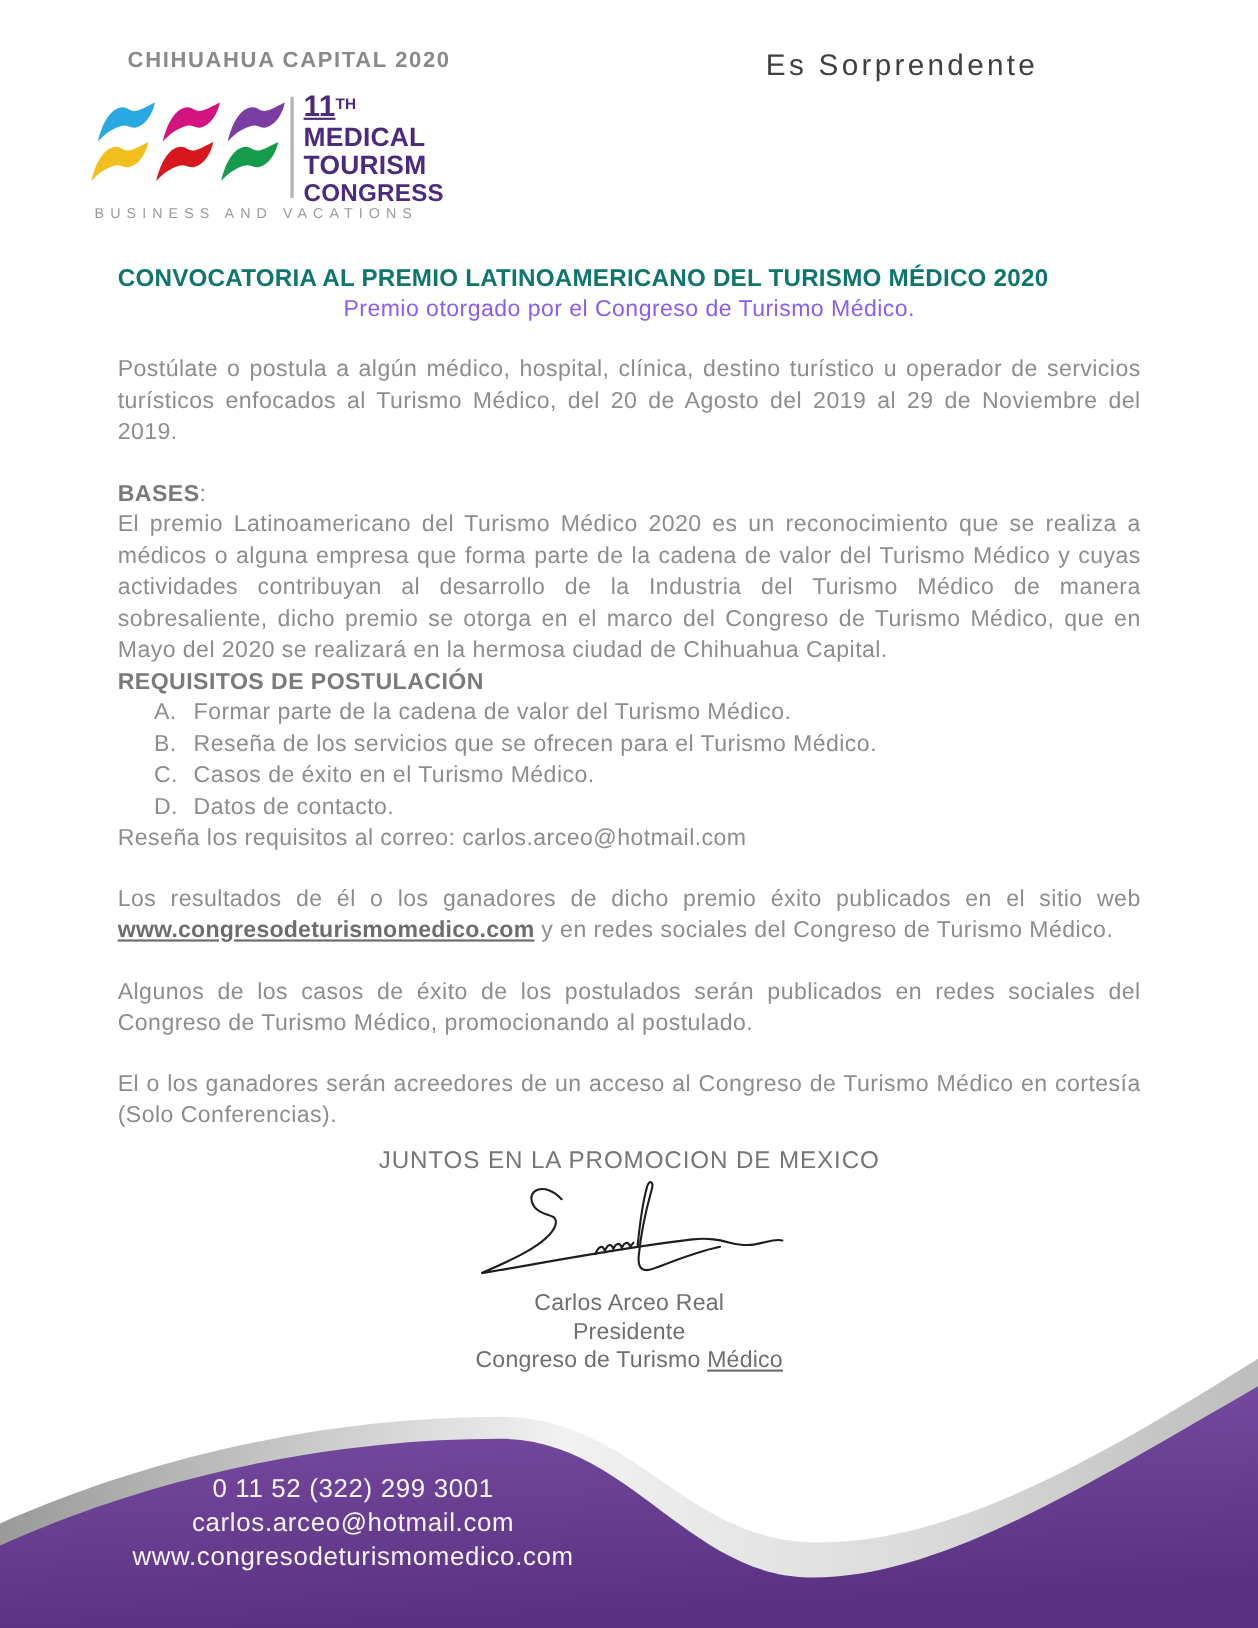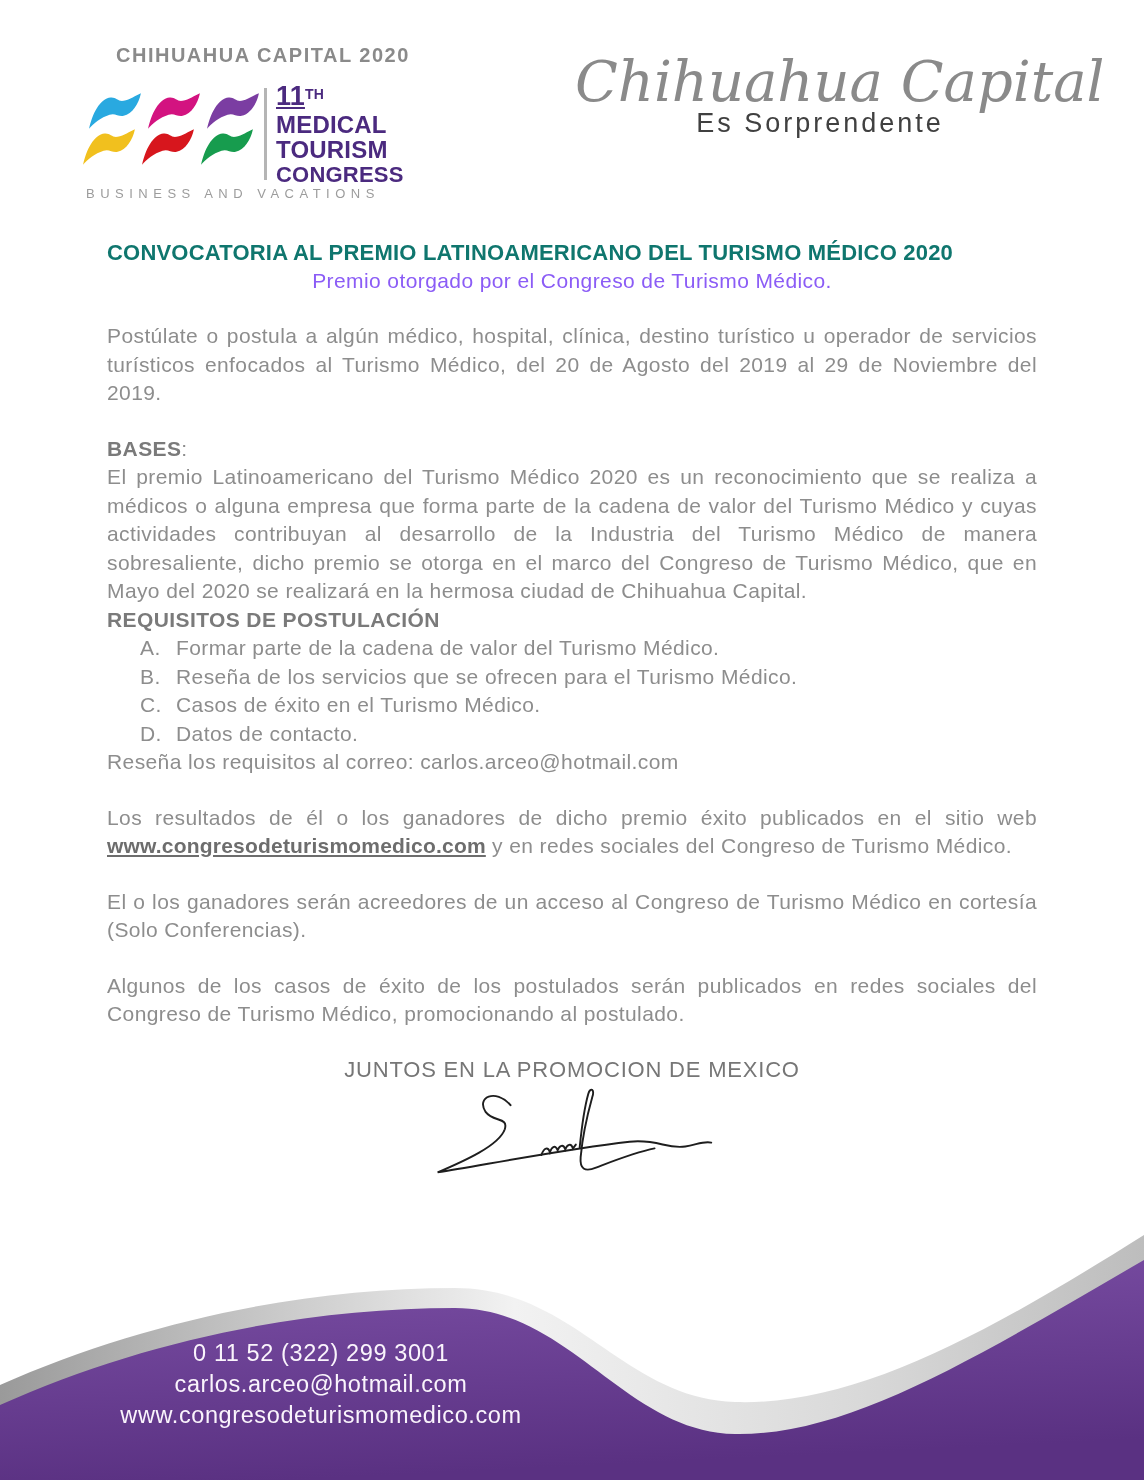--- a/index.html
+++ b/index.html
@@ -62,21 +62,21 @@
   .bold-head { font-weight:bold; color:#7a7a7a; }
   .url-bold {
     font-weight:bold; color:#6d6d6d; text-decoration:underline;
     letter-spacing:0.2px;
   }
   .req-list { margin-top:0; }
   .req-item { display:flex; }
   .req-letter { width:36px; margin-left:33px; flex:none; }
   .envia-line { }
   .juntos {
-    text-align:center; margin-top:27px; font-size:22px; color:#767676;
+    text-align:center; margin-top:12px; font-size:22px; color:#767676;
     letter-spacing:0.8px;
   }
   .signature-wrap { text-align:center; margin-top:2px; }
   .signature-svg { width:300px; height:96px; }
   .signer-block {
     text-align:center; font-size:21px; color:#6f6f6f; line-height:26px;
     letter-spacing:0.2px; margin-top:-4px;
   }
   .underline { text-decoration:underline; }
 
@@ -127,21 +127,20 @@
     <div><span class="congress-num">11</span><span class="congress-sup">TH</span></div>
     <div class="congress-line">MEDICAL</div>
     <div class="congress-line">TOURISM</div>
     <div class="congress-line last">CONGRESS</div>
   </div>
 
   <div class="hdr-left-bottom">BUSINESS AND VACATIONS</div>
 </div>
 
 <div class="hdr-right">
-  <div class="script-name">Chihuahua Capital</div>
   <div class="script-tagline">Es Sorprendente</div>
 </div>
 
 <div class="content">
   <div class="doc-title">CONVOCATORIA AL PREMIO LATINOAMERICANO DEL TURISMO MÉDICO 2020</div>
   <div class="doc-subtitle">Premio otorgado por el Congreso de Turismo Médico.</div>
 
   <p class="para">Postúlate o postula a algún médico, hospital, clínica, destino turístico u operador de servicios turísticos enfocados al Turismo Médico, del 20 de Agosto del 2019 al 29 de Noviembre del 2019.</p>
 
   <p class="para">
@@ -167,36 +166,41 @@
       <span class="req-letter">D.</span>
       <span>Datos de contacto.</span>
     </div>
     <div class="envia-line">Reseña los requisitos al correo: carlos.arceo@hotmail.com</div>
   </div>
 
   <p class="para">
     <span>Los resultados de él o los ganadores de dicho premio éxito publicados en el sitio web </span><span class="url-bold">www.congresodeturismomedico.com</span><span> y en redes sociales del Congreso de Turismo Médico.</span>
   </p>
 
+  <p class="para">Algunos de los casos de éxito de los postulados serán publicados en redes sociales del Congreso de Turismo Médico, promocionando al postulado.</p>
+
   <p class="para">El o los ganadores serán acreedores de un acceso al Congreso de Turismo Médico en cortesía (Solo Conferencias).</p>
-
-  <p class="para">Algunos de los casos de éxito de los postulados serán publicados en redes sociales del Congreso de Turismo Médico, promocionando al postulado.</p>
 
   <div class="juntos">JUNTOS EN LA PROMOCION DE MEXICO</div>
 
   <div class="signature-wrap">
     <svg class="signature-svg" viewBox="0 0 300 100">
       <g fill="none" stroke="#1e1e1e" stroke-width="2" stroke-linecap="round">
         <path d="M86 20 C70 2 50 12 60 27 C68 38 84 32 80 45 C74 62 38 78 10 90 C60 82 140 66 210 58 C240 55 248 66 268 63 C280 61 288 57 295 59"></path>
         <path d="M118 72 C121 64 125 63 127 69 C129 63 133 61 135 67 C137 62 141 60 143 66 C145 61 149 59 151 65 L154 61"></path>
         <path d="M158 64 C160 44 163 22 167 8 C169 1 174 3 171 12 C166 30 161 52 159 74 C158 86 163 90 175 85 C196 77 216 69 236 65"></path>
       </g>
     </svg>
   </div>
 
+  <div class="signer-block">
+    <div>Carlos Arceo Real</div>
+    <div>Presidente</div>
+    <div><span>Congreso de Turismo </span><span class="underline">Médico</span></div>
+  </div>
 </div>
 
 <svg class="footer-wave" viewBox="0 0 1144 300" preserveAspectRatio="none">
   <defs>
     <linearGradient id="grayGrad" x1="0" y1="0" x2="1" y2="0">
       <stop offset="0" stop-color="#9a9a9a"></stop>
       <stop offset="0.45" stop-color="#f2f2f2"></stop>
       <stop offset="0.75" stop-color="#d9d9d9"></stop>
       <stop offset="1" stop-color="#bdbdbd"></stop>
     </linearGradient>

